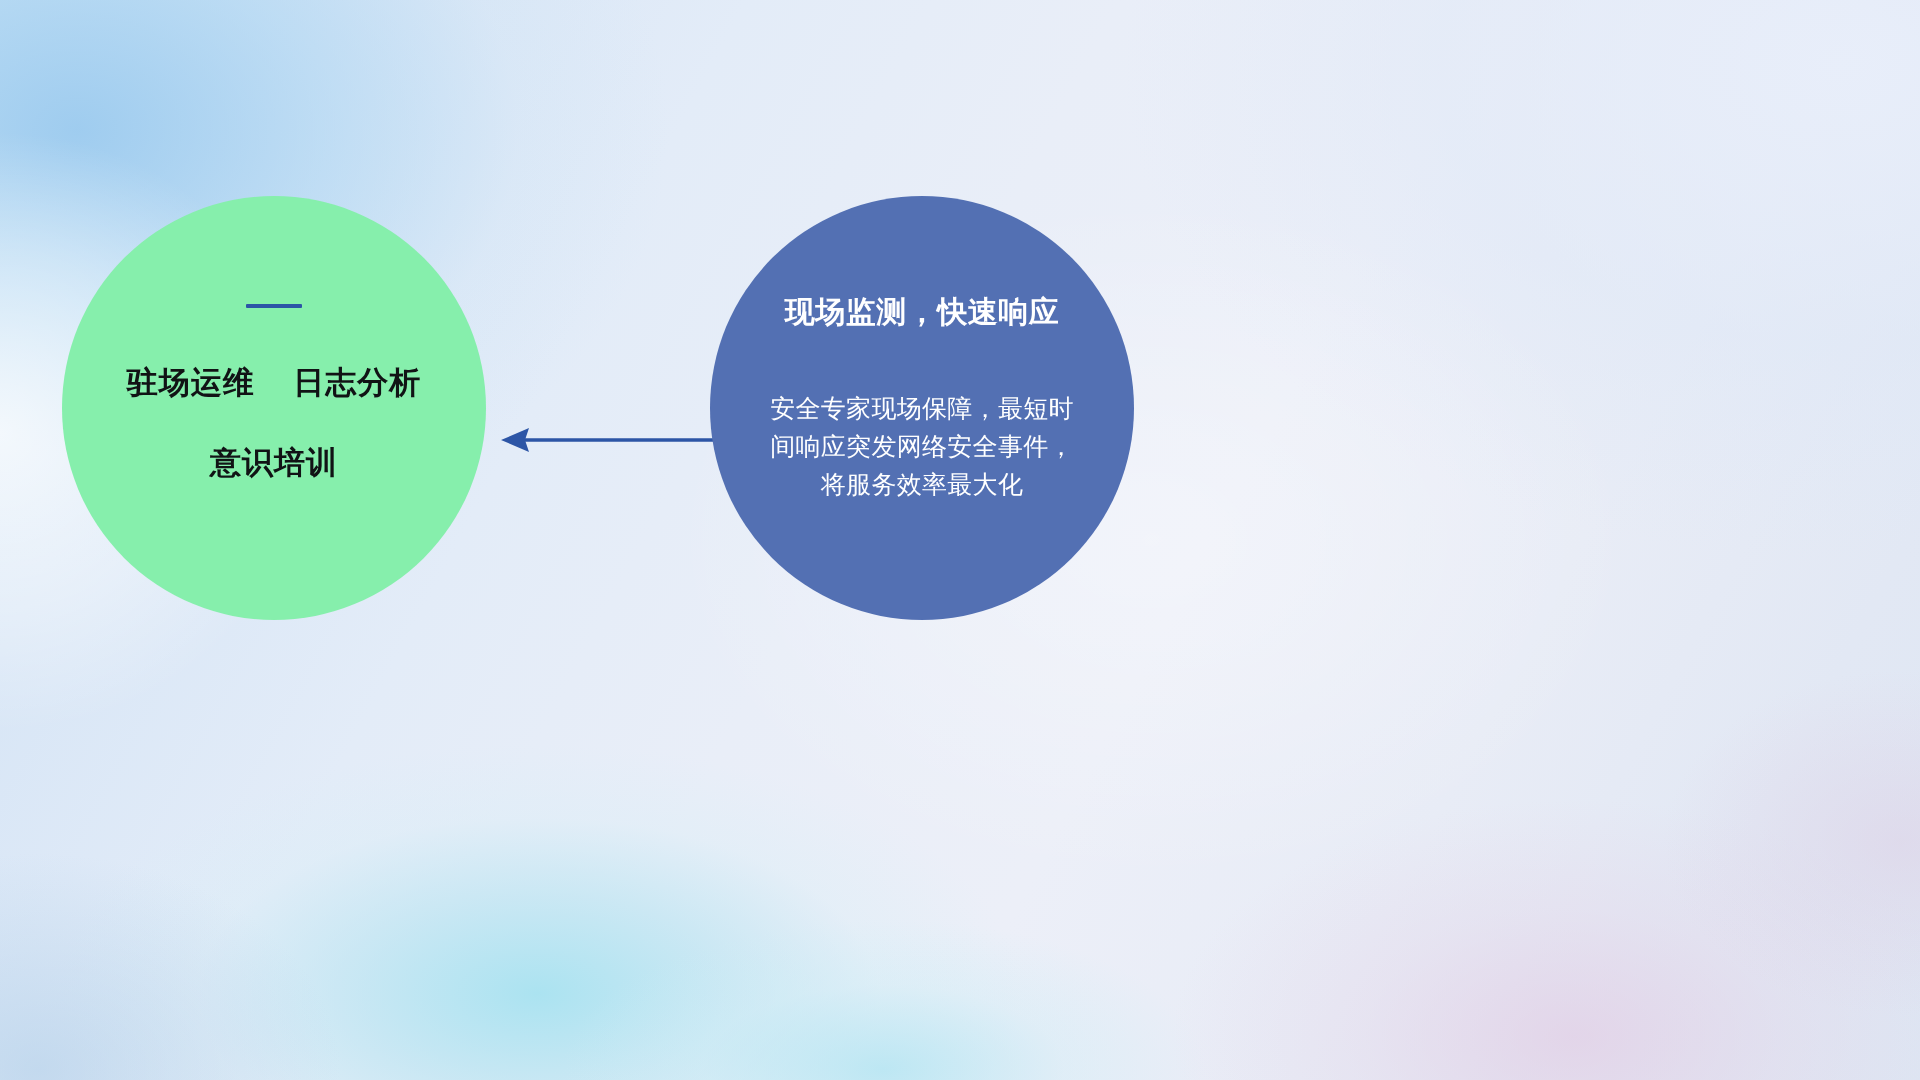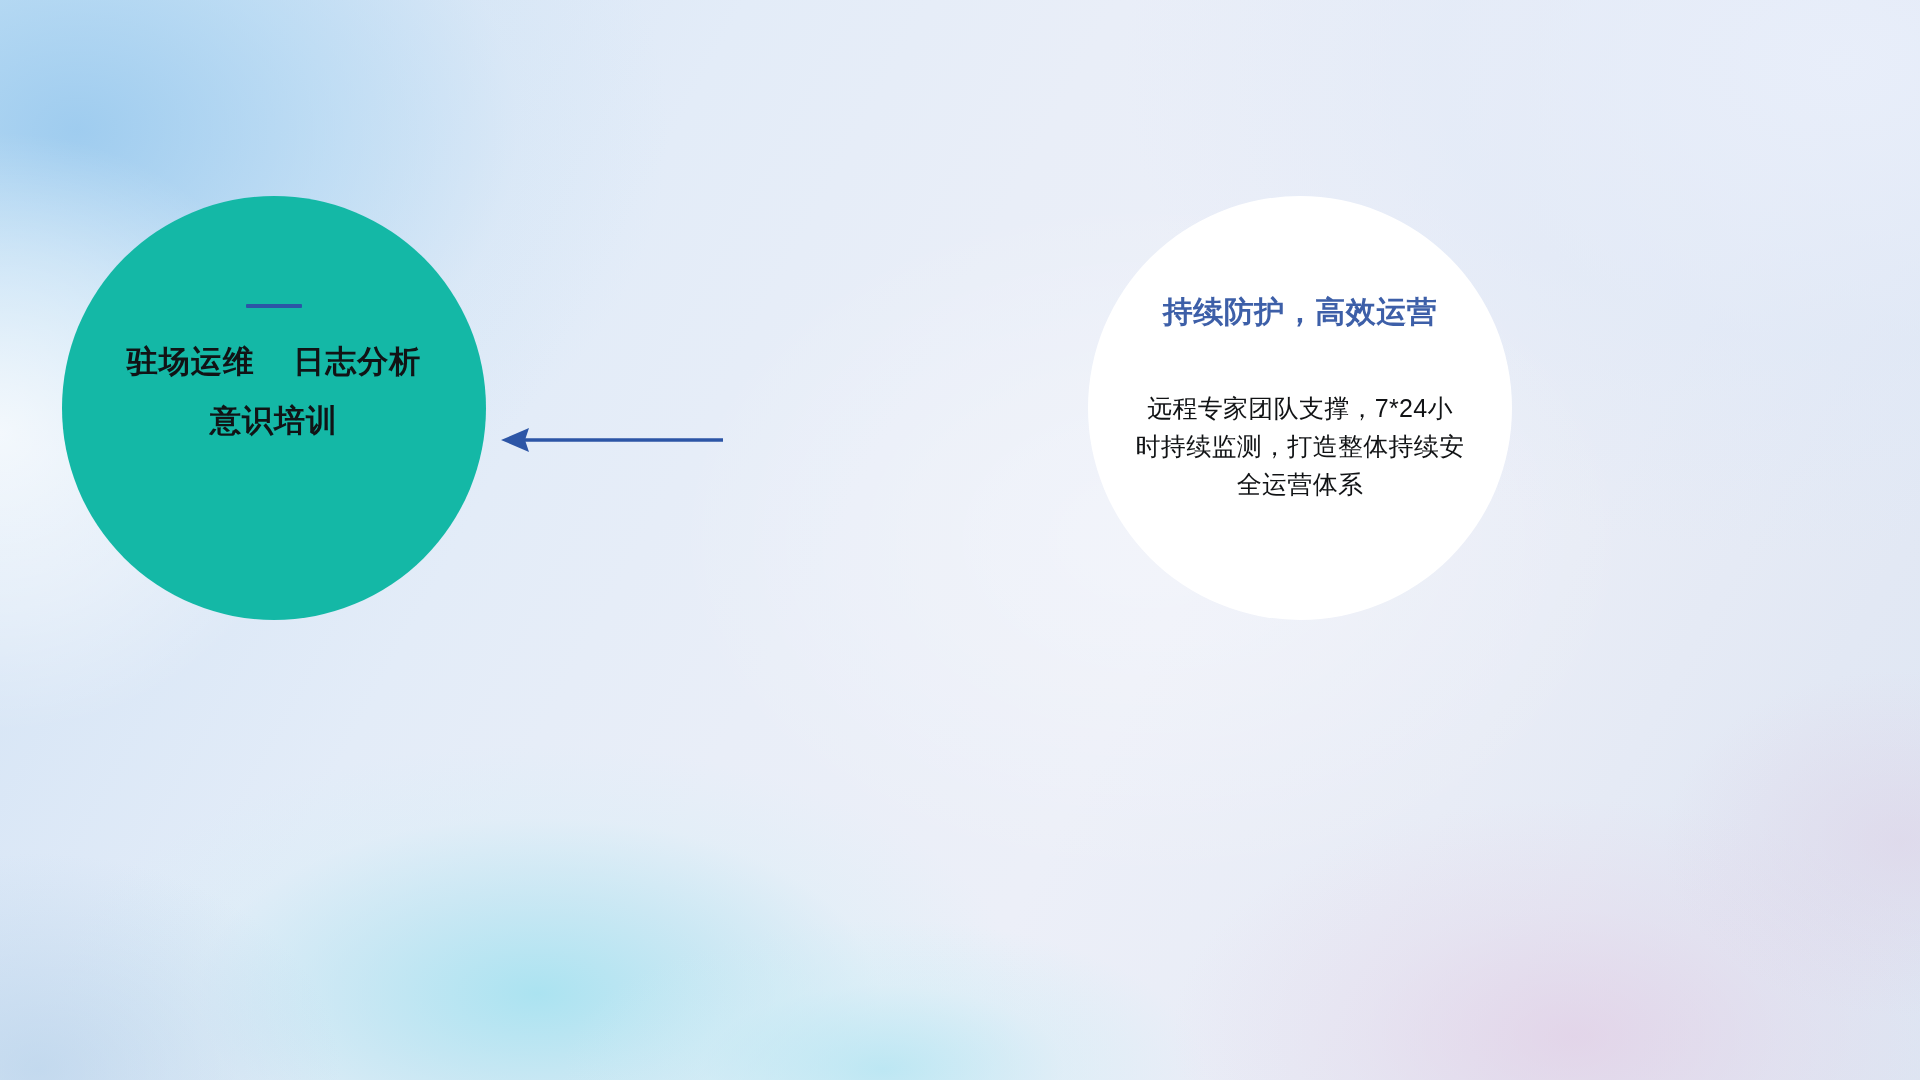--- a/index.html
+++ b/index.html
@@ -99,23 +99,24 @@
     display: flex;
     flex-direction: column;
     align-items: center;
   }
 
   #circle-left {
     left: 62px;
     top: 196px;
     width: 424px;
     height: 424px;
-    background: #14b8a6;
+    background: #86efac;
     justify-content: flex-start;
     padding-top: 108px;
+    gap: 21px;
   }
   .accent-dash {
     width: 56px;
     height: 4px;
     background: #2c55a6;
     border-radius: 1px;
     margin-bottom: 38px;
   }
   .left-line {
     font-size: 31px;
@@ -213,19 +214,19 @@
     <line x1="238" y1="30" x2="32" y2="30" stroke="#2c55a6" stroke-width="3.4"></line>
     <polygon points="16,30 44,18 40,30 44,42" fill="#2c55a6"></polygon>
   </svg>
 
   <div class="circle" id="circle-left">
     <div class="accent-dash"></div>
     <div class="left-line">驻场运维    日志分析</div>
     <div class="left-line">意识培训</div>
   </div>
 
-
-  <div class="circle" id="circle-right">
-    <div class="right-title">持续防护，高效运营</div>
-    <div class="right-body">远程专家团队支撑，7*24小时持续监测，打造整体持续安全运营体系</div>
+  <div class="circle" id="circle-mid">
+    <div class="mid-title">现场监测，快速响应</div>
+    <div class="mid-body">安全专家现场保障，最短时间响应突发网络安全事件，将服务效率最大化</div>
   </div>
 
+
 </div>
 
 </body></html>

